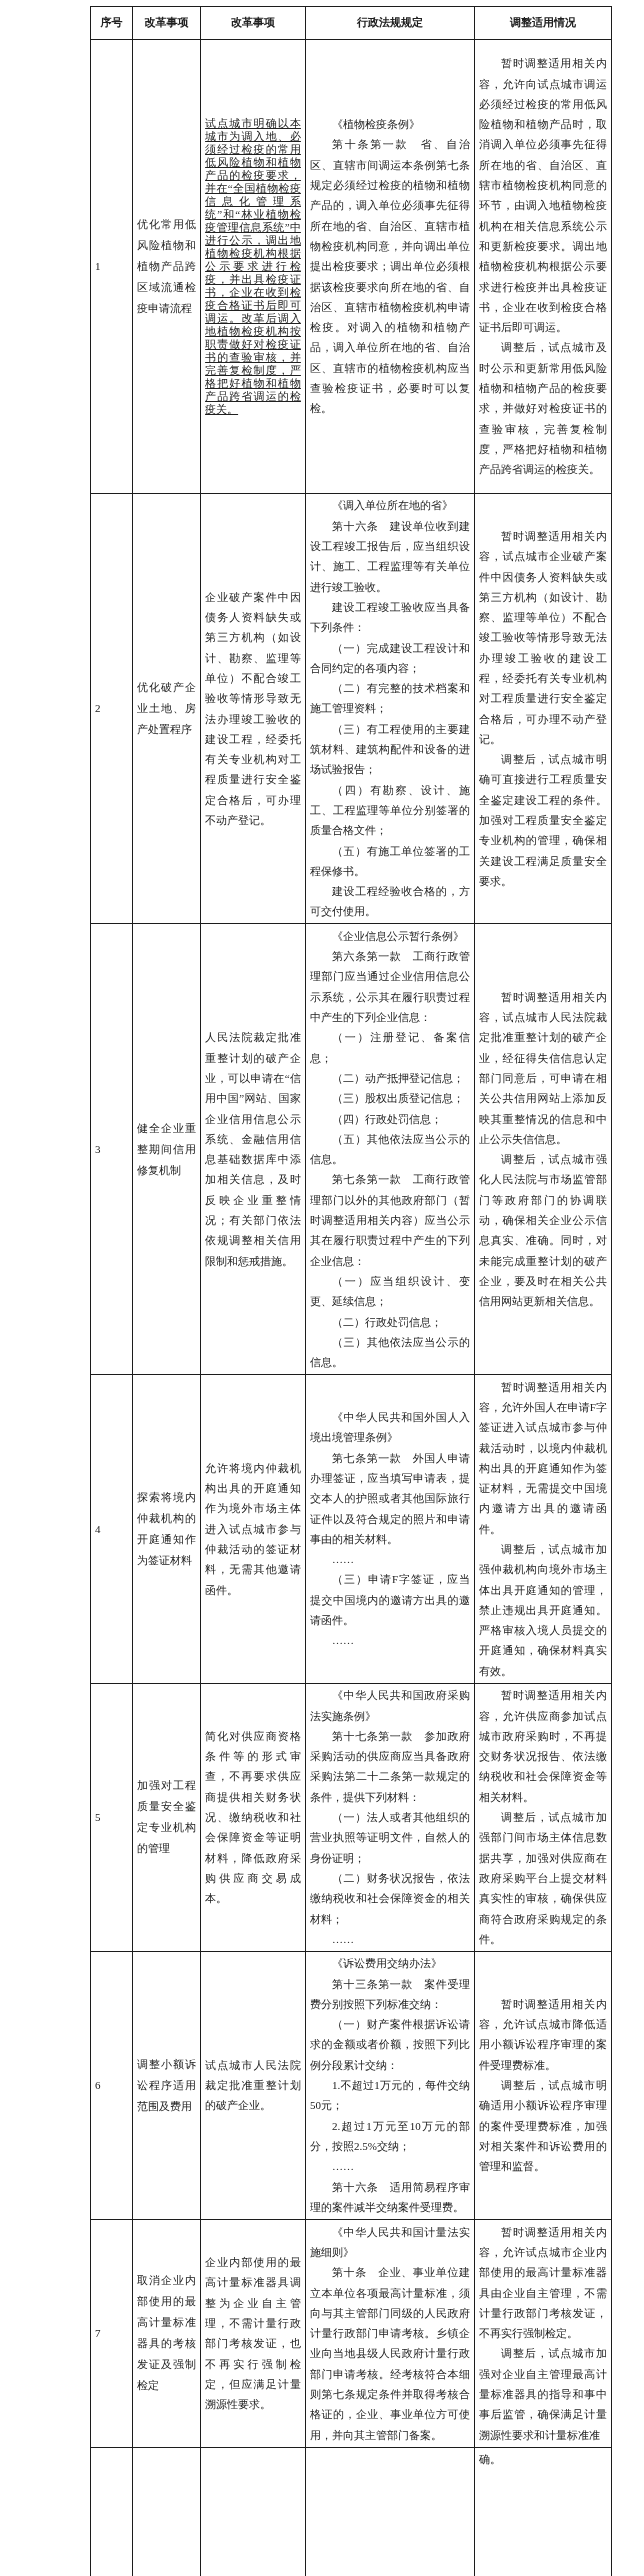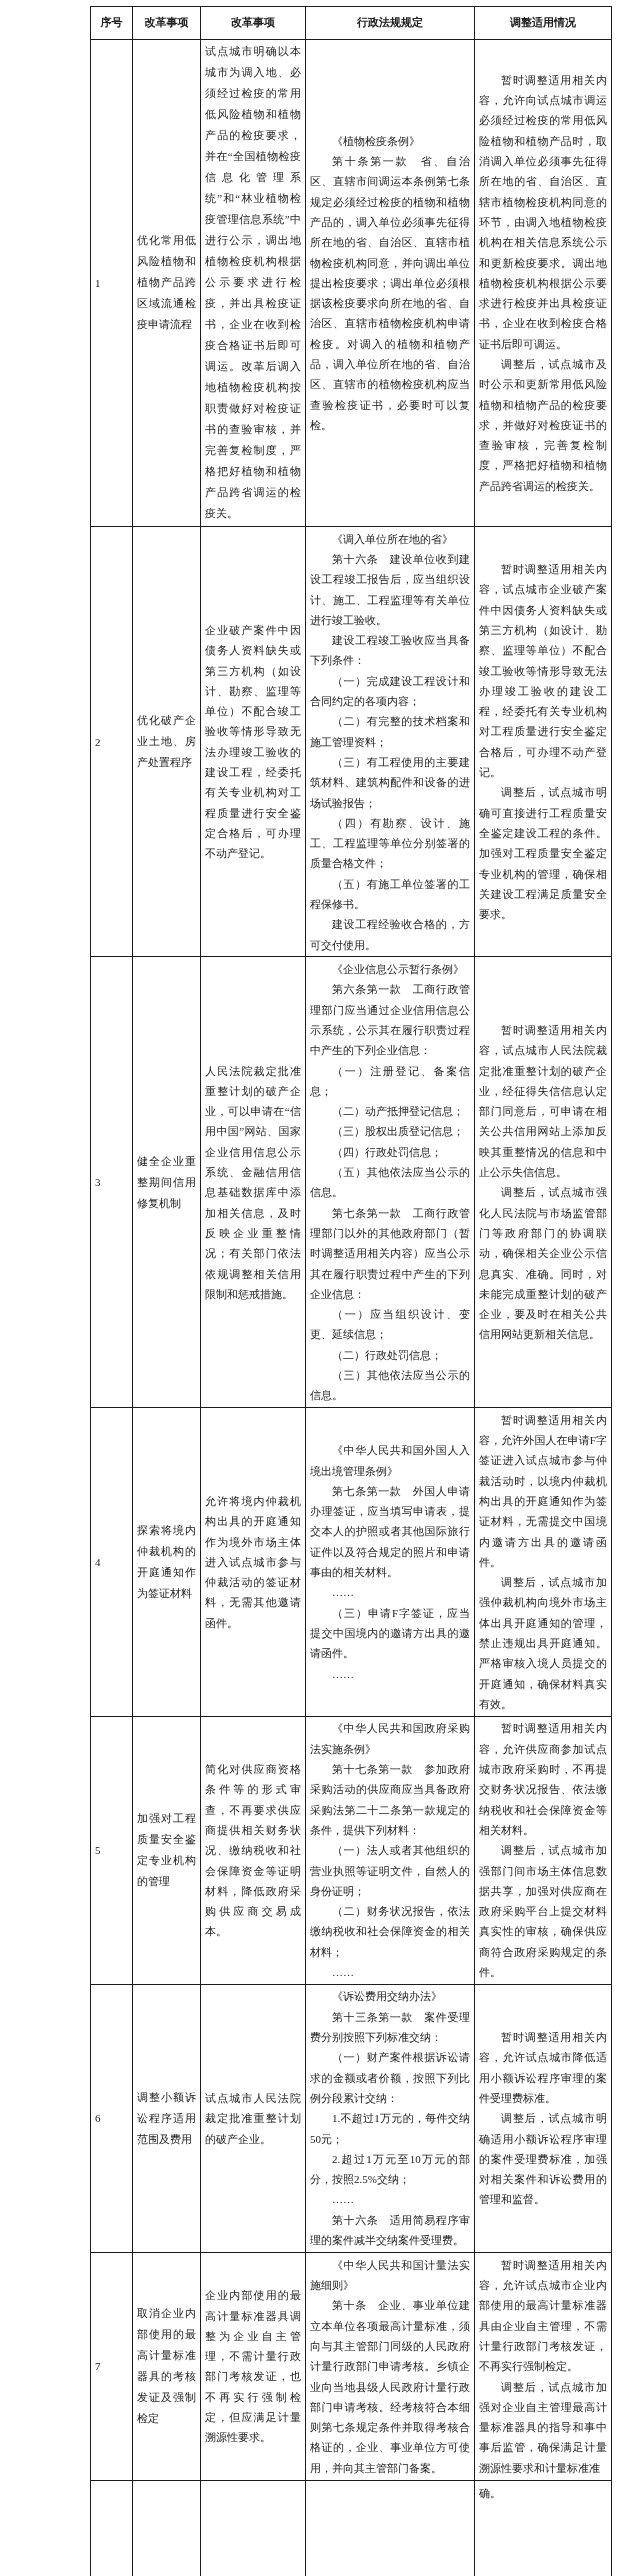--- a/index.html
+++ b/index.html
@@ -36,21 +36,21 @@
     padding: 1.6px 0.8px;
   }
   .para {
     margin: 0;
     line-height: 20.3px;
     text-align: justify;
   }
   .indent { text-indent: 2em; }
   .cell-seq { text-align: center; }
   .cell-reform .para { line-height: 21px; }
-  tbody tr:first-child .cell-main .para { line-height: 21px; }
+  tbody tr:first-child .cell-main .para { line-height: 13px; text-decoration: underline; }
   tr.continuation td { vertical-align: top; }
 </style>
 </head>
 <body>
 
 <table class="doc-table">
   <colgroup>
     <col style="width:42px">
     <col style="width:68px">
     <col style="width:105px">

